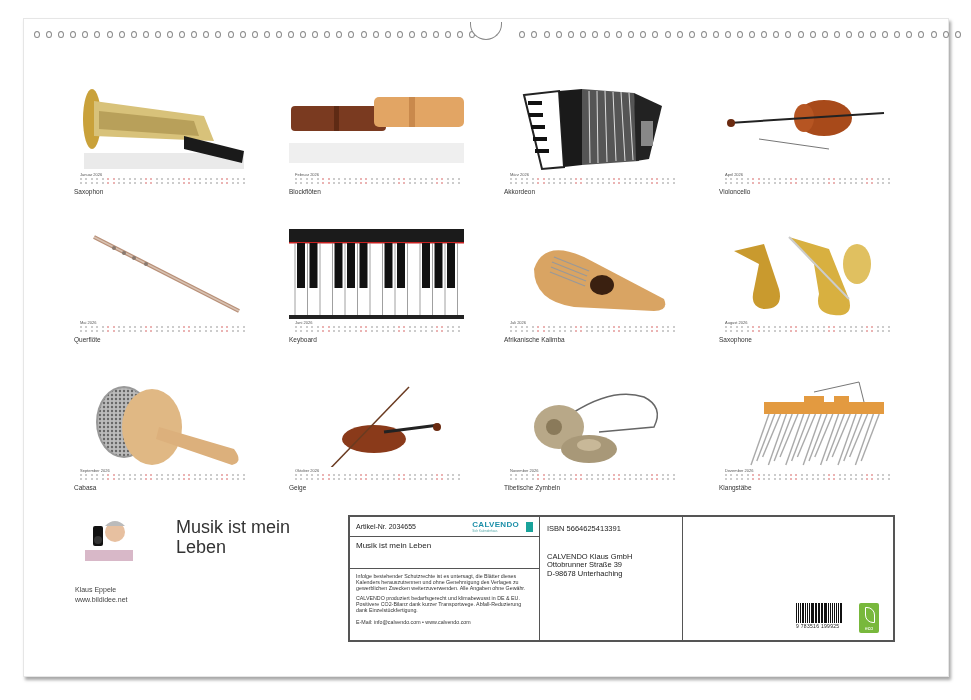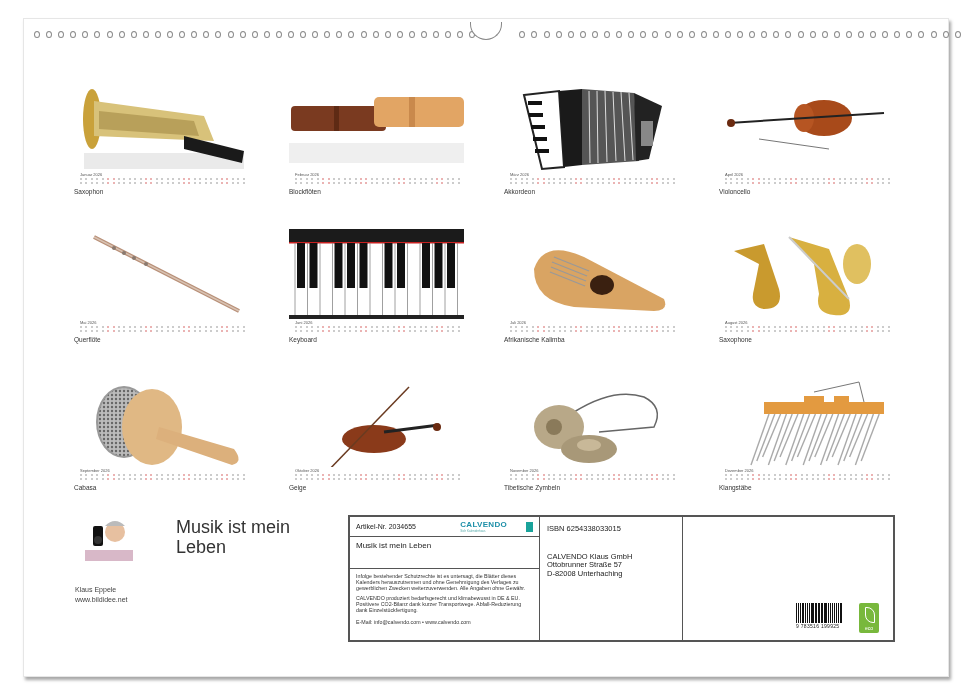--- a/index.html
+++ b/index.html
@@ -23,21 +23,21 @@
     .author-name { position: absolute; left: 51px; top: 566px; font-size: 7px; color: #444; line-height: 10px; }
 
     .info-box { position: absolute; left: 324px; top: 496px; width: 547px; height: 127px; border: 2px solid #555; display: flex; }
     .info-col1 { width: 190px; border-right: 1px solid #555; display: flex; flex-direction: column; }
     .info-c1-row1 { height: 20px; border-bottom: 1px solid #555; display: flex; align-items: center; justify-content: space-between; padding: 0 6px; font-size: 7px; }
     .info-c1-row2 { height: 32px; border-bottom: 1px solid #555; padding: 4px 6px; font-size: 8px; }
     .info-c1-row3 { flex: 1; padding: 4px 6px; font-size: 5.3px; line-height: 6.2px; color: #333; }
     .info-c1-row3 p { margin-bottom: 3px; }
     .info-col2 { width: 143px; border-right: 1px solid #555; padding: 8px 7px; font-size: 7.5px; line-height: 8.5px; }
     .info-col3 { flex: 1; position: relative; }
-    .calvendo-logo { display: flex; align-items: center; gap: 19px; }
+    .calvendo-logo { display: flex; align-items: center; gap: 7px; }
     .calvendo-logo .word { font-size: 8px; color: #1c8fa8; font-weight: bold; letter-spacing: 0.3px; }
     .calvendo-logo .sub { font-size: 3px; color: #5aa; display: block; }
     .calvendo-logo .flag { width: 7px; height: 10px; background: #1aa39b; }
     .barcode { position: absolute; left: 113px; top: 86px; width: 52px; height: 26px; }
     .barcode .bars { height: 20px; display: flex; gap: 1px; }
     .barcode .bars i { display: block; background: #111; height: 100%; }
     .barcode .num { font-size: 5px; letter-spacing: 0.3px; }
     .eco { position: absolute; left: 176px; top: 86px; width: 20px; height: 30px; background: #78b83c; border-radius: 2px; color: #fff; font-size: 5px; display: flex; align-items: flex-end; justify-content: center; padding-bottom: 2px; }
     .eco::before { content: ""; position: absolute; left: 6px; top: 4px; width: 8px; height: 14px; border: 1.5px solid #fff; border-radius: 0 8px 0 8px; }
   </style>
@@ -1176,25 +1176,25 @@
         </span>
       </div>
       <div class="info-c1-row2">Musik ist mein Leben</div>
       <div class="info-c1-row3">
         <p>Infolge bestehender Schutzrechte ist es untersagt, die Blätter dieses Kalenders herauszutrennen und ohne Genehmigung des Verlages zu gewerblichen Zwecken weiterzuverwenden. Alle Angaben ohne Gewähr.</p>
         <p>CALVENDO produziert bedarfsgerecht und klimabewusst in DE &amp; EU. Positivere CO2-Bilanz dank kurzer Transportwege. Abfall-Reduzierung dank Einzelstückfertigung.</p>
         <p style="margin-top:6px">E-Mail: info@calvendo.com • www.calvendo.com</p>
       </div>
     </div>
     <div class="info-col2">
-      <div>ISBN 6254338033015</div>
+      <div>ISBN 5664625413391</div>
       <div style="height:19px"></div>
       <div>CALVENDO Klaus GmbH</div>
-      <div>Ottobrunner Straße 57</div>
-      <div>D-82008 Unterhaching</div>
+      <div>Ottobrunner Straße 39</div>
+      <div>D-98678 Unterhaching</div>
     </div>
     <div class="info-col3">
       <div class="barcode">
         <div class="bars" id="bars">
             <i style="width: 1.4px;"></i>
             <i style="width: 0.7px;"></i>
             <i style="width: 0.7px;"></i>
             <i style="width: 2.1px;"></i>
             <i style="width: 0.7px;"></i>
             <i style="width: 1.4px;"></i>

